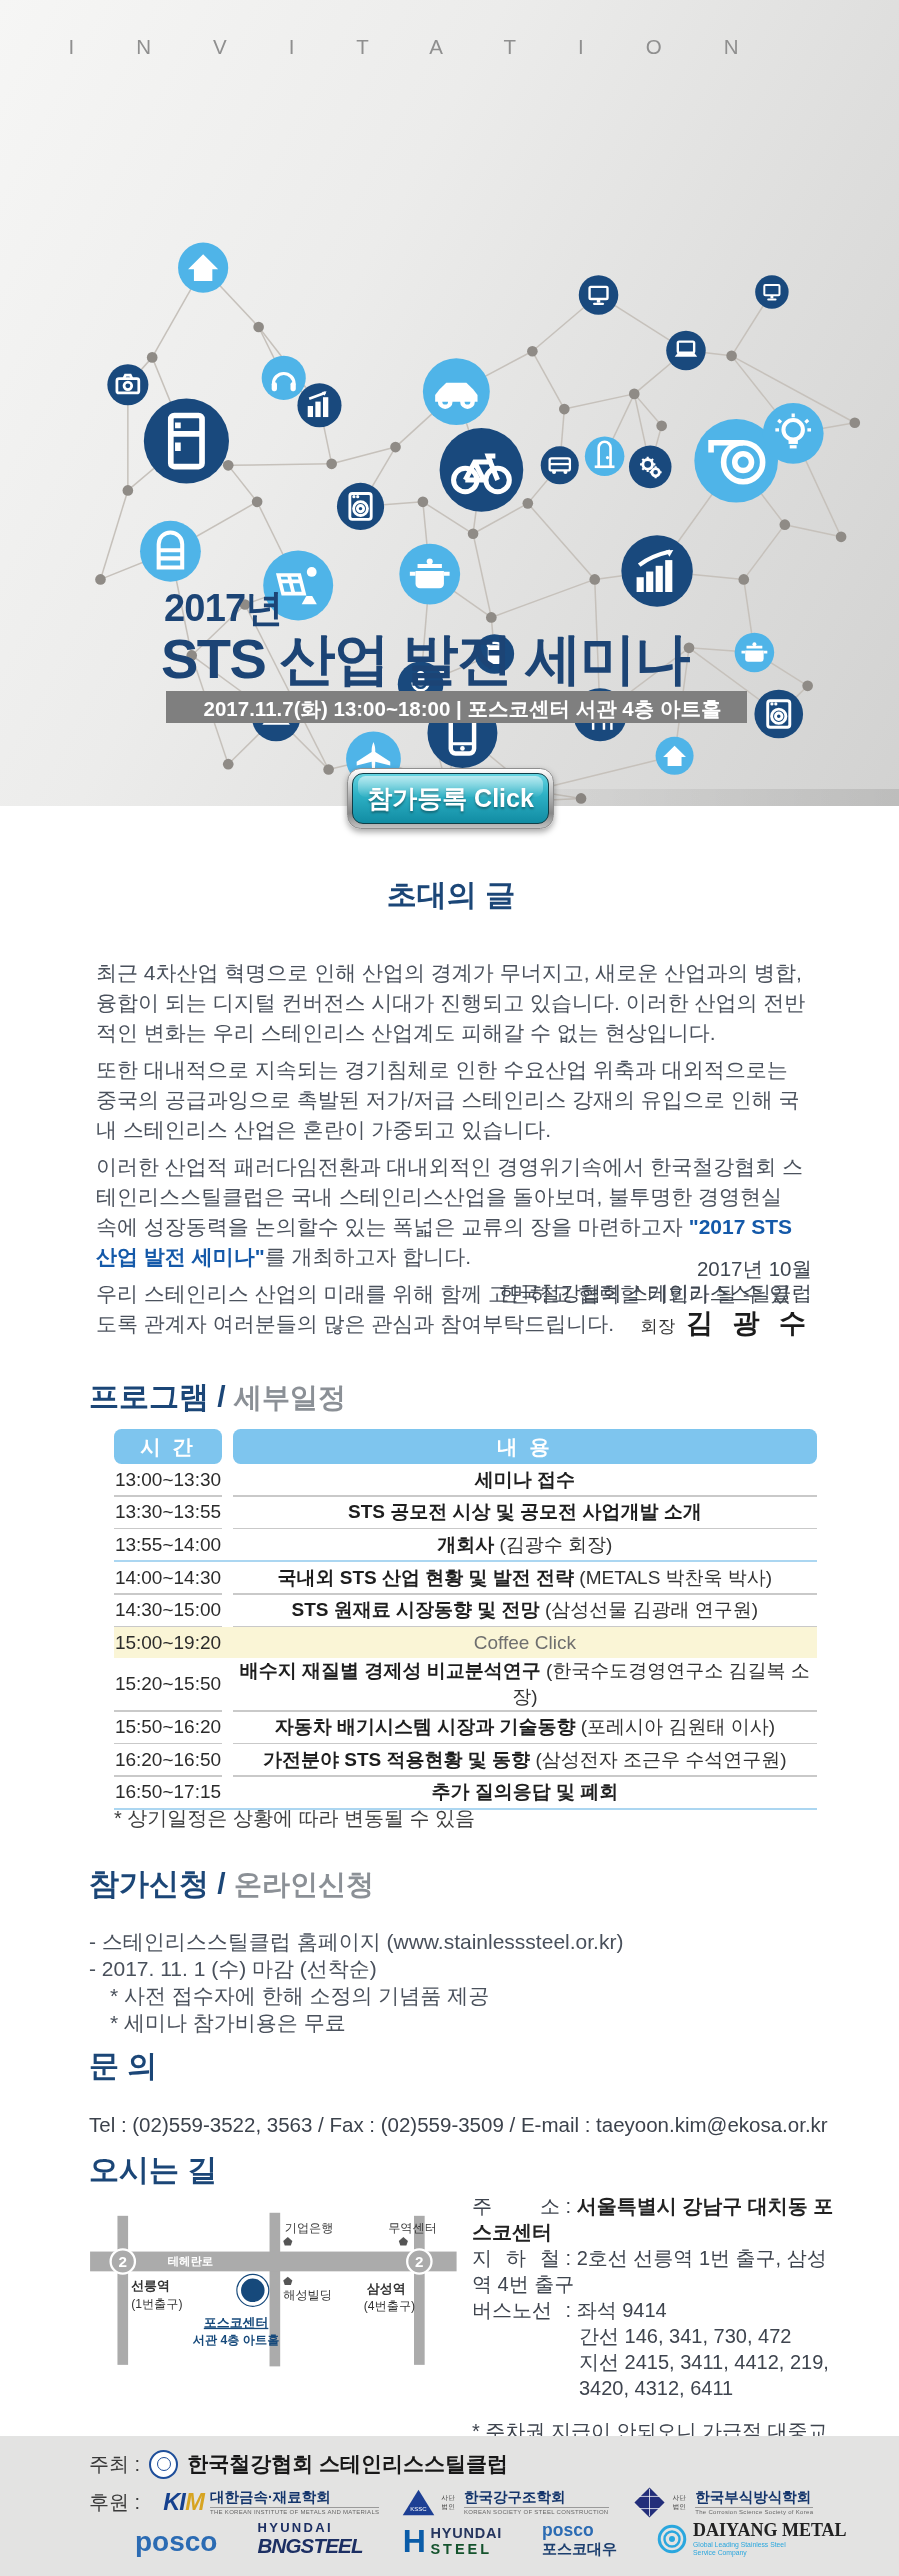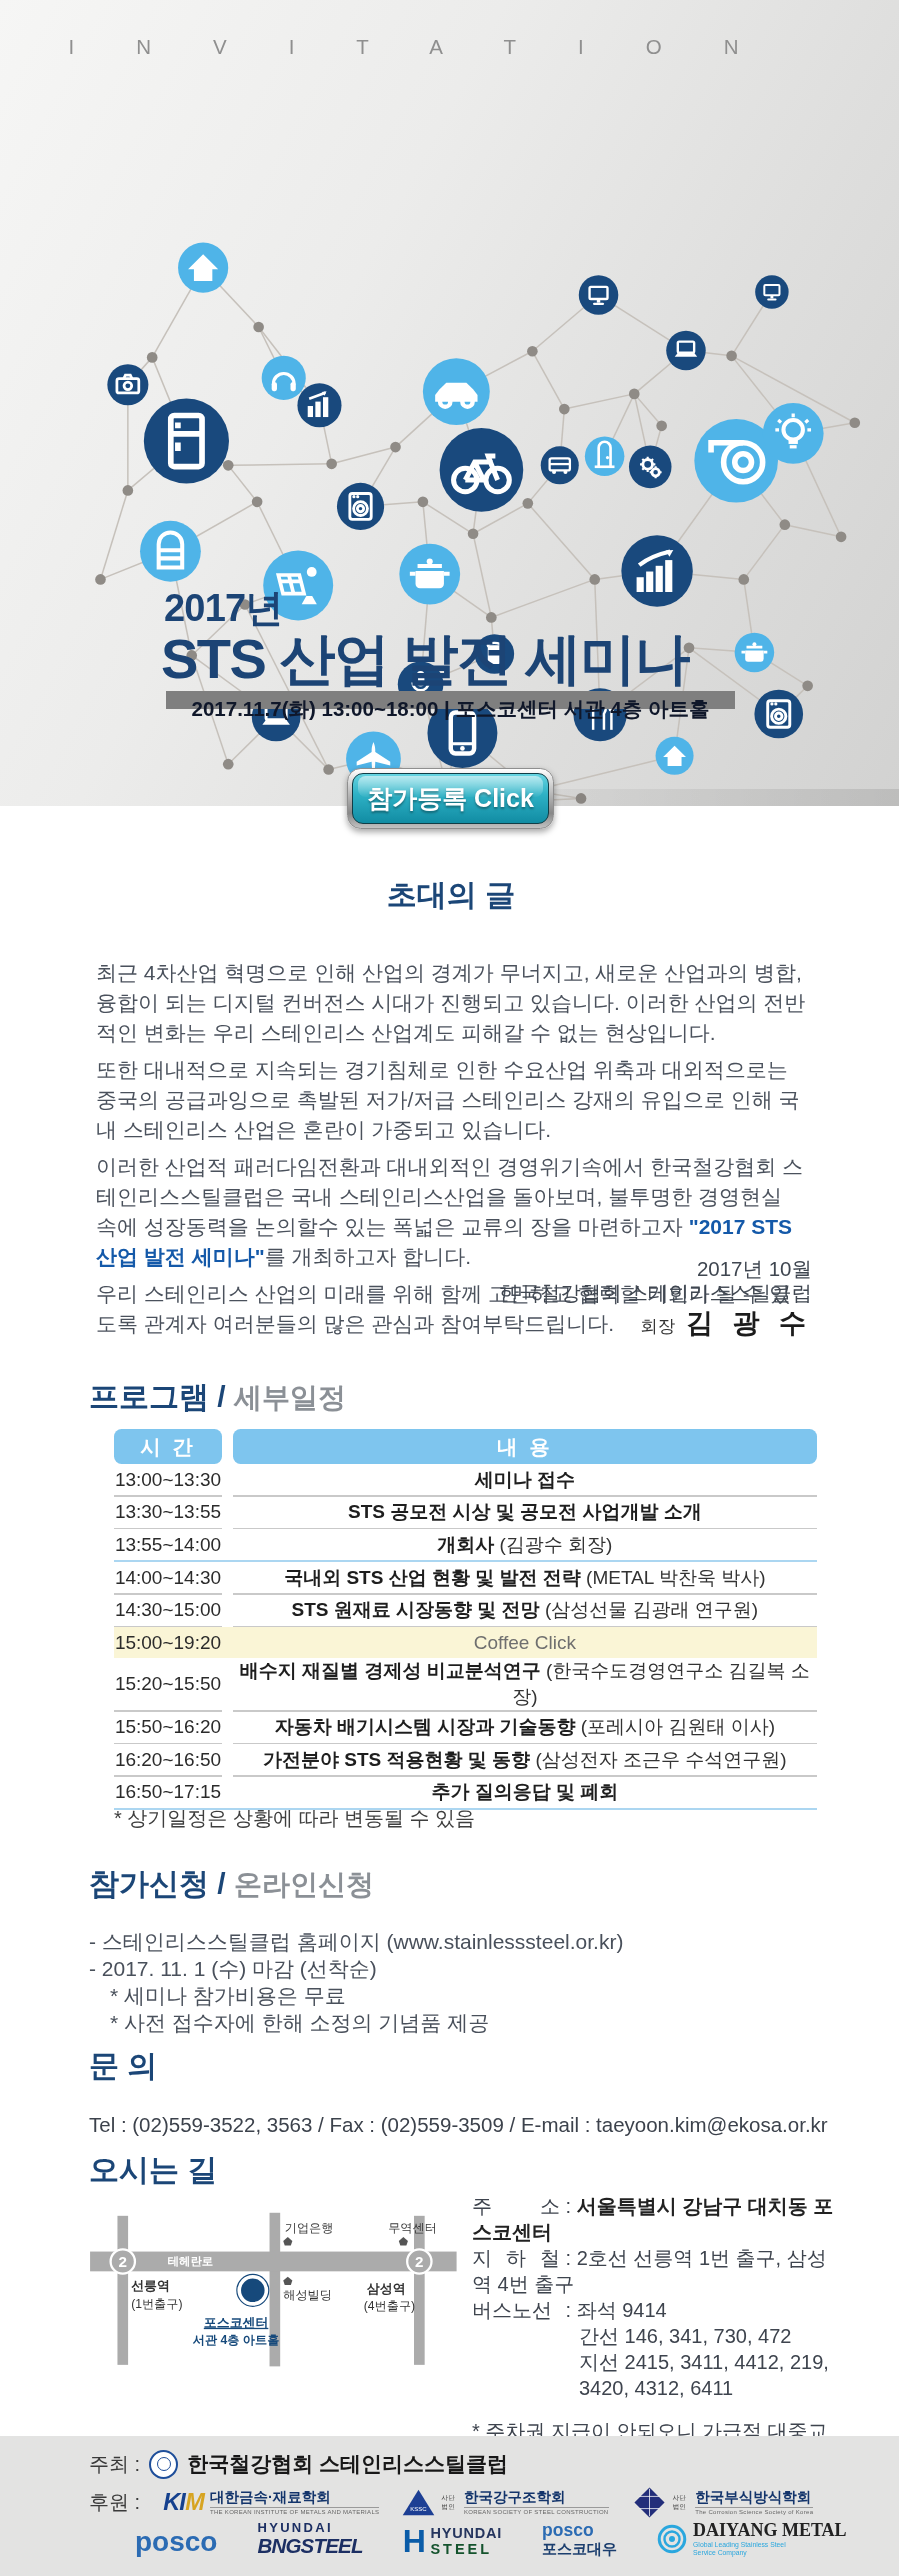--- a/index.html
+++ b/index.html
@@ -26,23 +26,23 @@
   .network-svg { position:absolute; top:0; left:0; }
   .hero-year {
     position:absolute; left:164px; top:583px;
     font-size:38px; font-weight:bold; color:#1c4475; letter-spacing:-0.8px;
   }
   .hero-title {
     position:absolute; left:161px; top:622px;
     font-size:56px; font-weight:bold; color:#1c4475; letter-spacing:-1.5px; white-space:nowrap;
   }
   .hero-schedule {
-    position:absolute; left:166px; top:691px; width:569px; height:18px;
-    background:#7f7f7f; color:#0f172a; font-size:20.5px; font-weight:bold;
-    text-align:center; line-height:35px; white-space:nowrap;
+    position:absolute; left:166px; top:691px; width:569px; height:32px;
+    background:#7f7f7f; color:#ffffff; font-size:20.5px; font-weight:bold;
+    text-align:center; line-height:35px; white-space:nowrap;padding-left:12px;
   }
   .register-btn {
     position:absolute; left:347px; top:768px; width:207px; height:61px;
     border-radius:13.7px; box-sizing:border-box; padding:3.8px;
     background:linear-gradient(180deg,#ffffff 0%,#cccccc 30%,#878787 75%,#c2c2c2 100%);
     border:0.8px solid #8f8f8f; box-shadow:0 3px 6.8px rgba(0,0,0,.35); cursor:pointer;
   }
   .register-inner {
     position:relative; width:100%; height:100%; border-radius:11px; overflow:hidden;
     background:linear-gradient(180deg,#66d4e1 0%,#2eb1c5 42%,#118ca3 100%);
@@ -573,21 +573,21 @@
           <div class="col-t"></div>
           <div class="col-c"></div>
         </div>
         <div class="prow">
           <div class="t">13:55~14:00</div>
           <div class="c"><b>개회사</b><span class="spk"> (김광수 회장)</span></div>
         </div>
         <div class="pblue"></div>
         <div class="prow">
           <div class="t">14:00~14:30</div>
-          <div class="c"><b>국내외 STS 산업 현황 및 발전 전략</b><span class="spk"> (METAL 박찬욱 박사)</span></div>
+          <div class="c"><b>국내외 STS 산업 현황 및 발전 전략</b><span class="spk"> (METALS 박찬욱 박사)</span></div>
         </div>
         <div class="pdiv">
           <div class="col-t"></div>
           <div class="col-c"></div>
         </div>
         <div class="prow">
           <div class="t">14:30~15:00</div>
           <div class="c"><b>STS 원재료 시장동향 및 전망</b><span class="spk"> (삼성선물 김광래 연구원)</span></div>
         </div>
         <div class="pdiv">
@@ -629,22 +629,22 @@
         <div class="pblue"></div>
       </div>
   </div>
   <div class="pnote">* 상기일정은 상황에 따라 변동될 수 있음</div>
 
   <div class="reg">
     <h2 class="sec-h"><span>참가신청</span> <span class="slash">/</span> <span class="sub">온라인신청</span></h2>
     <div class="lines">
       <div>- 스테인리스스틸클럽 홈페이지 (www.stainlesssteel.or.kr)</div>
       <div>- 2017. 11. 1 (수) 마감 (선착순)</div>
+      <div class="sub">* 사전 접수자에 한해 소정의 기념품 제공</div>
       <div class="sub">* 세미나 참가비용은 무료</div>
-      <div class="sub">* 사전 접수자에 한해 소정의 기념품 제공</div>
     </div>
   </div>
 
   <div class="contact">
     <h2 class="sec-h">문 의</h2>
     <div class="tel">Tel : (02)559-3522, 3563  /  Fax : (02)559-3509  /  E-mail : taeyoon.kim@ekosa.or.kr</div>
   </div>
 
   <div class="dir-h">
     <h2 class="sec-h">오시는 길</h2>

